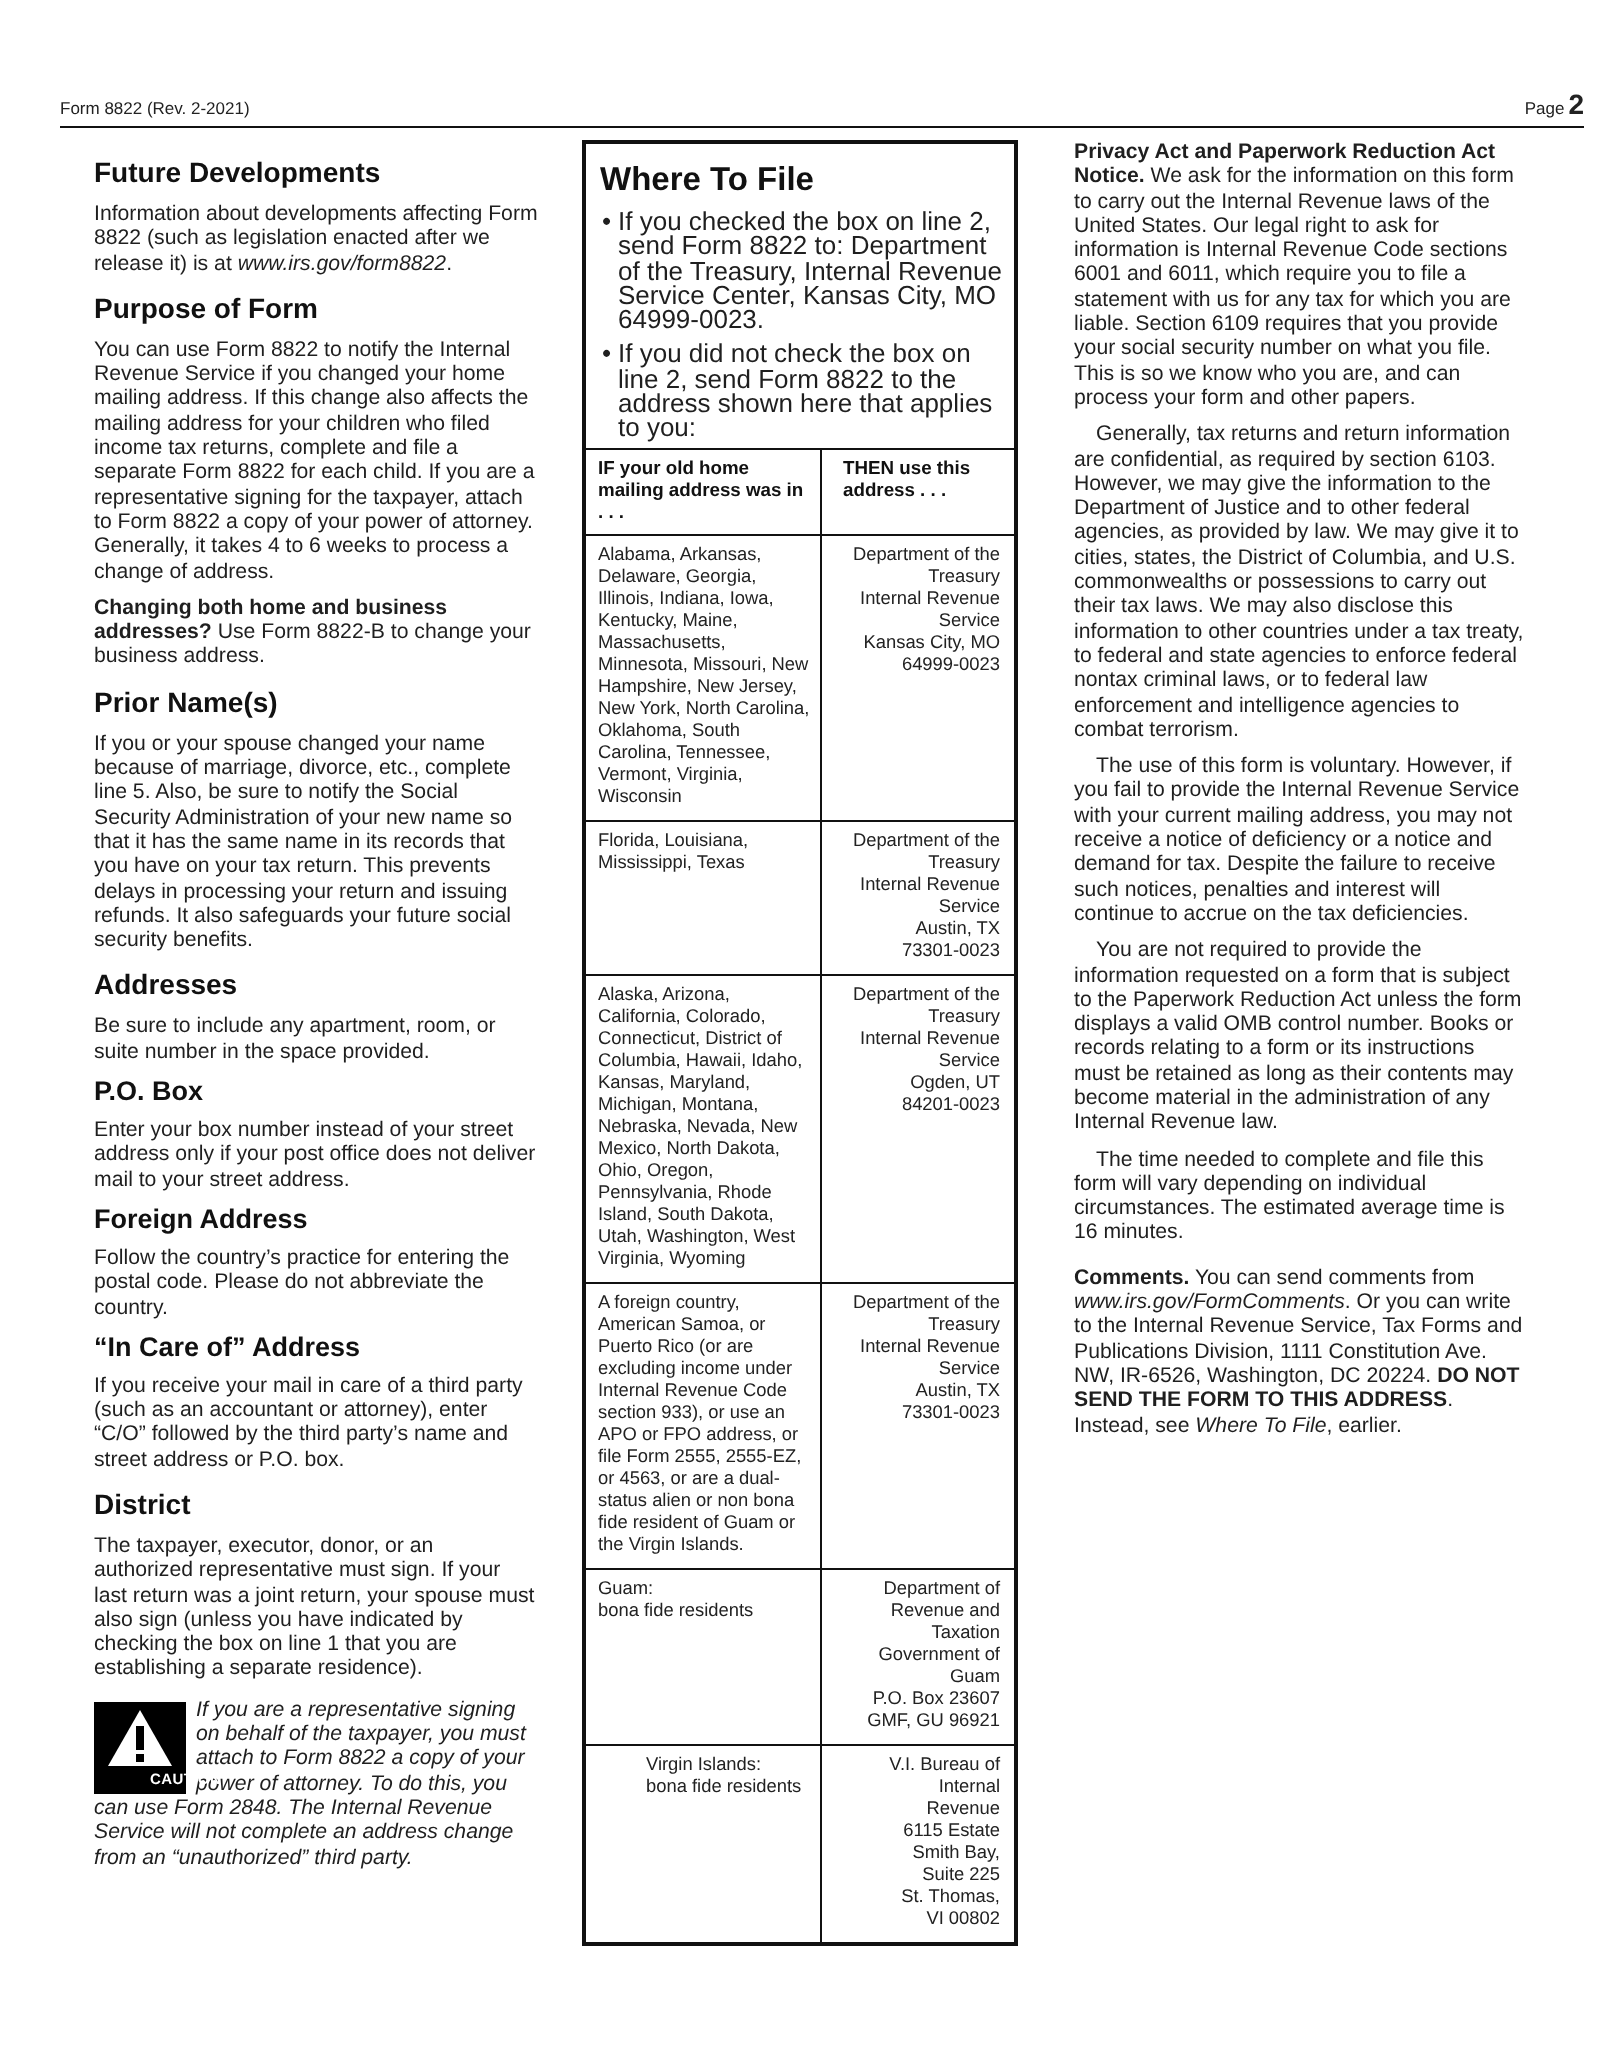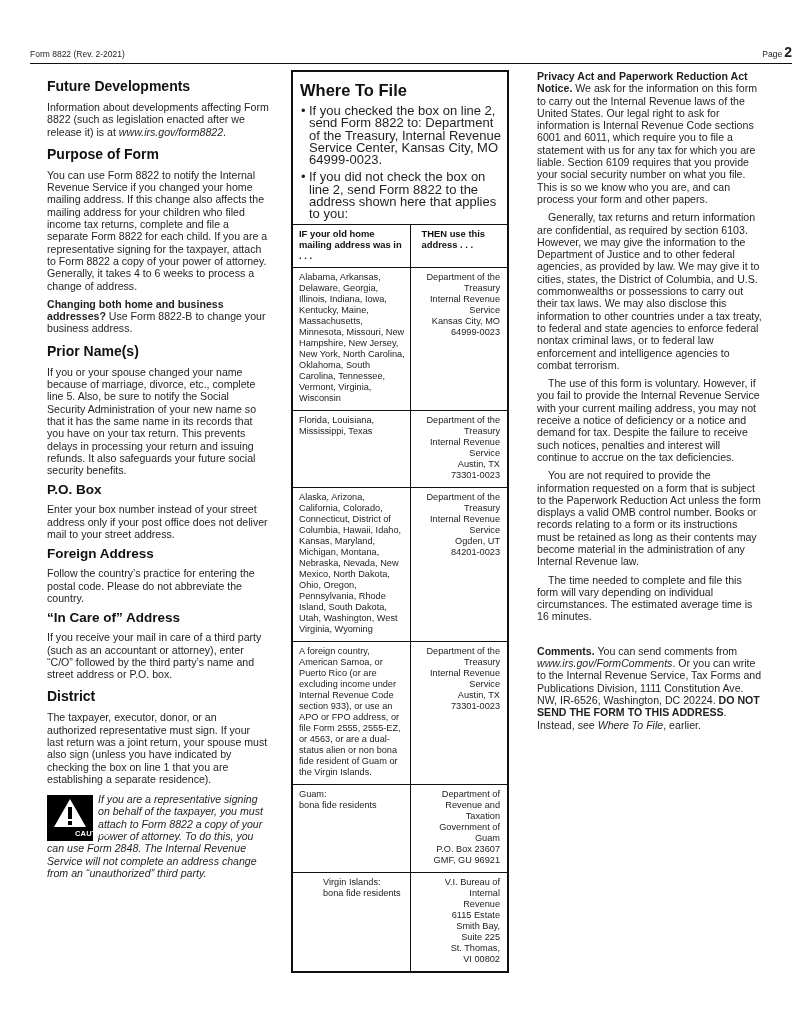--- a/index.html
+++ b/index.html
@@ -79,20 +79,24 @@
     <h2>Purpose of Form</h2>
     <p>You can use Form 8822 to notify the Internal Revenue Service if you changed your home mailing address. If this change also affects the mailing  address for your children who filed income tax  returns, complete and file a separate Form  8822 for each child. If you are a representative signing for the taxpayer, attach to Form 8822 a copy of your power of attorney. Generally, it takes 4 to 6 weeks to process a change of address.</p>
     <p><b>Changing both home and business addresses?</b><span> Use Form 8822-B to change your business address.</span></p>
   </section>
 
   <section>
     <h2>Prior Name(s)</h2>
     <p>If you or your spouse changed your name because of marriage, divorce, etc., complete line 5. Also, be sure to notify the Social Security Administration of your new name so that it has the same name in its records that you have on your tax return. This prevents delays in processing your return and issuing refunds. It also safeguards your future social security benefits.</p>
   </section>
 
+  <section>
+    <h2>Addresses</h2>
+    <p>Be sure to include any apartment, room, or suite number in the space provided.</p>
+  </section>
 
   <section>
     <h3>P.O. Box</h3>
     <p>Enter your box number instead of your street address only if your post office does not deliver mail to your street address.</p>
   </section>
 
   <section>
     <h3>Foreign Address</h3>
     <p>Follow the country’s practice for entering the postal code. Please do not abbreviate the country.</p>
   </section>
@@ -212,14 +216,14 @@
     </table>
   </div>
 </div>
 
 <div class="col col-right">
   <p><b>Privacy Act and Paperwork Reduction Act Notice.</b><span> We ask for the information on this form to carry out the Internal Revenue laws of the United States. Our legal right to ask for information is Internal Revenue Code sections 6001 and 6011, which require you to file a statement with us for any tax for which you are liable. Section 6109 requires that you provide your social security number on what you file. This is so we know who you are, and can process your form and other papers.</span></p>
   <p class="indent">Generally, tax returns and return information are confidential, as required by section 6103. However, we may give the information to the Department of Justice and to other federal agencies, as provided by law. We may give it to cities, states, the District of Columbia, and U.S. commonwealths or possessions to carry out their tax laws. We may also disclose this information to other countries under a tax treaty, to federal and state agencies to enforce federal nontax criminal laws, or to federal law enforcement and intelligence agencies to combat terrorism.</p>
   <p class="indent">The use of this form is voluntary. However, if you fail to provide the Internal Revenue Service with your current mailing address, you may not receive a notice of deficiency or a notice and demand for tax. Despite the failure to receive such notices, penalties and interest will continue to accrue on the tax deficiencies.</p>
   <p class="indent">You are not required to provide the information requested on a form that is subject  to the Paperwork Reduction Act unless the form displays a valid OMB control number. Books or records relating to a form or its instructions must be retained as long as their contents may become material in the administration of any Internal Revenue law.</p>
   <p class="indent">The time needed to complete and file this form will vary depending on individual circumstances. The estimated average time is 16 minutes.</p>
-  <p style="margin-top:22px;"><b>Comments.</b><span> You can send comments from </span><i>www.irs.gov/FormComments</i><span>. Or you can write to the Internal Revenue Service, Tax Forms and Publications Division, 1111 Constitution Ave. NW, IR-6526, Washington, DC 20224. </span><b>DO NOT SEND THE FORM TO THIS ADDRESS</b><span>. Instead, see </span><i>Where To File</i><span>, earlier.</span></p>
+  <p style="margin-top:10px;"><b>Comments.</b><span> You can send comments from </span><i>www.irs.gov/FormComments</i><span>. Or you can write to the Internal Revenue Service, Tax Forms and Publications Division, 1111 Constitution Ave. NW, IR-6526, Washington, DC 20224. </span><b>DO NOT SEND THE FORM TO THIS ADDRESS</b><span>. Instead, see </span><i>Where To File</i><span>, earlier.</span></p>
 </div>
 
 </body></html>

